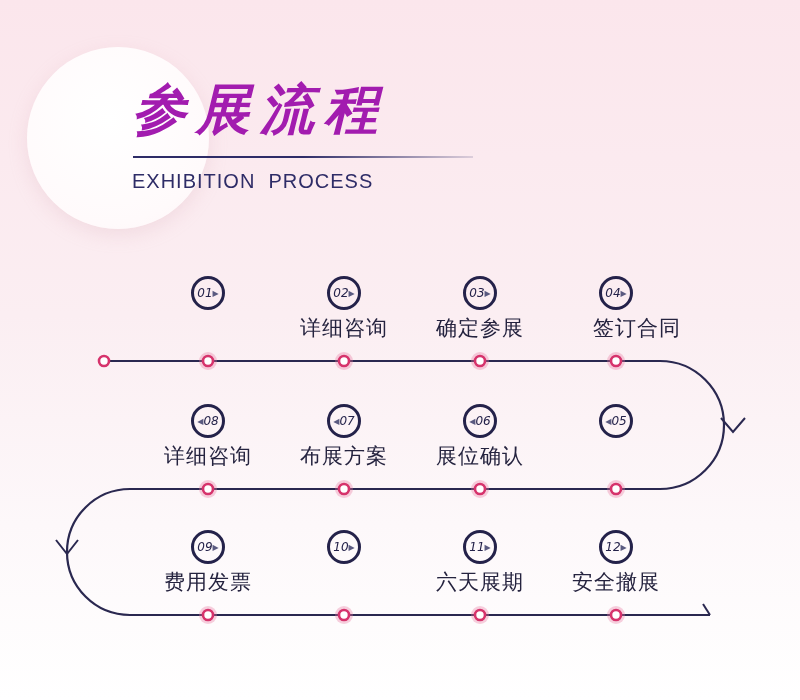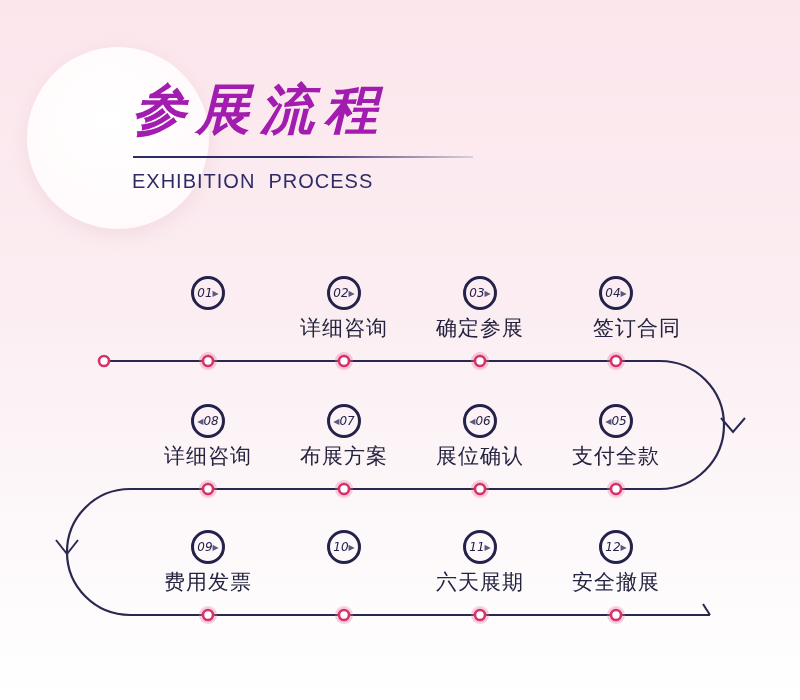--- a/index.html
+++ b/index.html
@@ -91,21 +91,20 @@
         <span>04</span>
         <span class="tri">▶</span>
       </div>
       <div class="label">签订合同</div>
     </div>
     <div class="step" style="left: 616px; top: 404px;">
       <div class="badge">
         <span class="tri">◀</span>
         <span>05</span>
       </div>
-      <div class="label">支付全款</div>
     </div>
     <div class="step" style="left: 480px; top: 404px;">
       <div class="badge">
         <span class="tri">◀</span>
         <span>06</span>
       </div>
       <div class="label">展位确认</div>
     </div>
     <div class="step" style="left: 344px; top: 404px;">
       <div class="badge">

